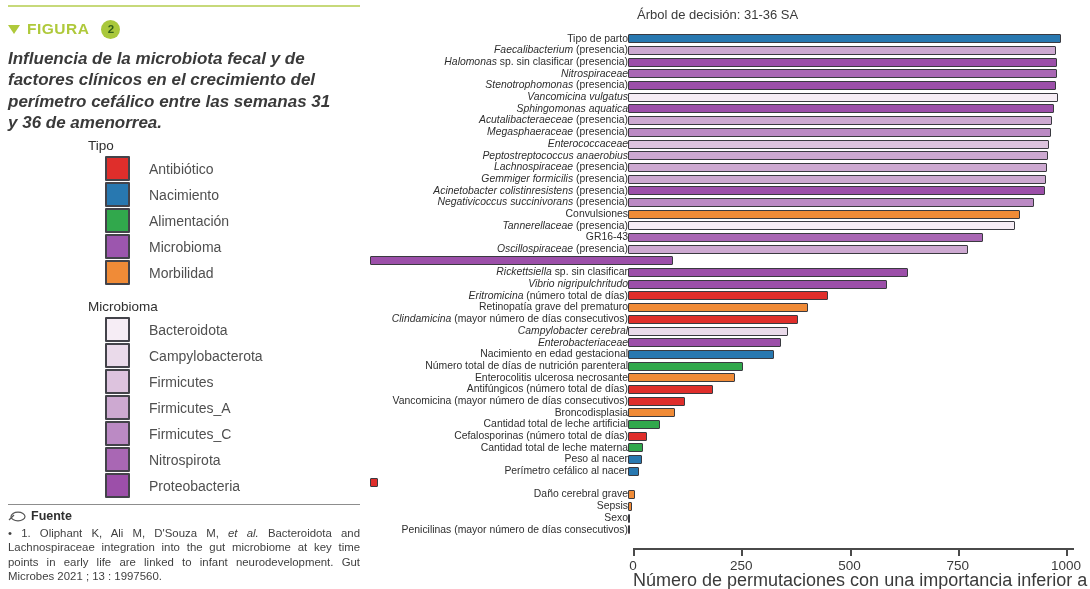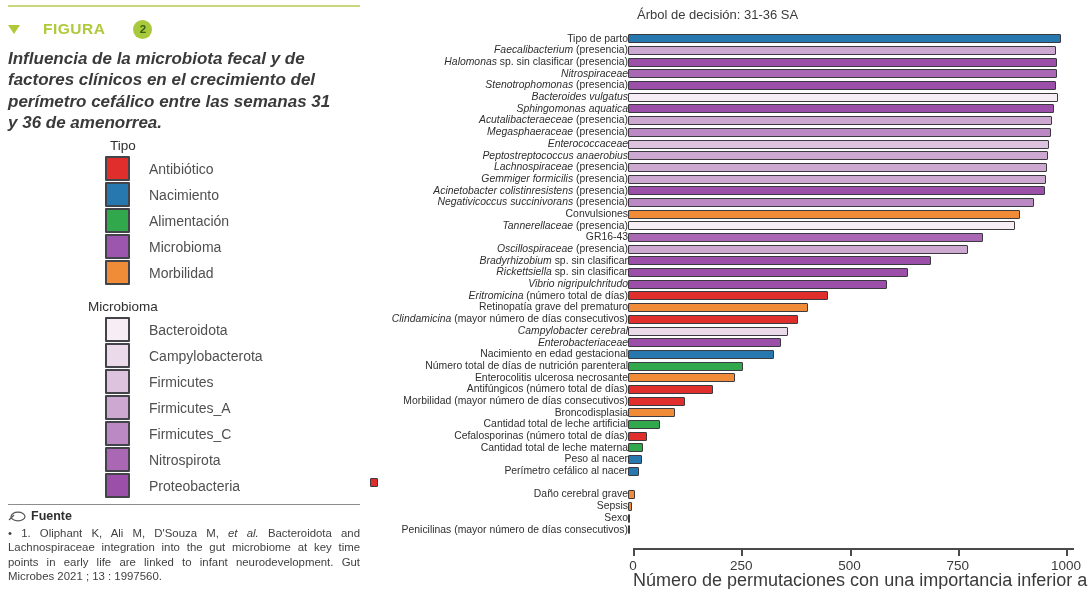--- a/index.html
+++ b/index.html
@@ -3,32 +3,32 @@
 <meta charset="utf-8">
 <style>
   * { margin:0; padding:0; box-sizing:border-box; }
   html,body { background:#ffffff; }
   body { font-family:"Liberation Sans", sans-serif; color:#3b3b3b; }
   .page { position:relative; width:1090px; height:589px; background:#fff; overflow:hidden; }
 
   
   .left-panel { position:absolute; left:8px; top:0; width:352px; }
   .top-rule { margin-top:5px; height:2px; background:#c7d97a; }
-  .figura-row { margin-top:12px; height:20px; display:flex; align-items:center;gap:16px; }
+  .figura-row { margin-top:12px; height:20px; display:flex; align-items:center; }
   .tri { width:0; height:0; border-left:6px solid transparent; border-right:6px solid transparent;
          border-top:9px solid #afc93b; margin-right:7px; }
   .kicker { color:#afc93b; font-weight:bold; font-size:15.5px; letter-spacing:0.5px; }
   .fig-badge { display:inline-block; width:19px; height:19px; border-radius:50%; background:#a9c83b;
                color:#34611a; font-size:11.5px; font-weight:bold; text-align:center; line-height:19px;
                margin-left:12px; }
   .fig-title { margin-top:9px; width:334px; font-size:17px; font-weight:bold; line-height:1.26; color:#3a3a3a;font-style:italic; }
 
   .legend-block { margin-left:80px; }
   .legend-heading { font-size:13.5px; color:#2f2f2f; }
-  .lh-tipo { margin-top:4px; margin-left:22px; }
+  .lh-tipo { margin-top:4px; margin-left:0; }
   .lh-micro { margin-top:13px; margin-left:0; }
   .legend-rows { margin-top:3px; margin-left:17px; }
   .legend-row { display:flex; align-items:center; height:26px; }
   .swatch { width:25px; height:25px; border:2px solid #43434a; border-radius:1px; flex:0 0 auto; }
   .legend-label { margin-left:19px; font-size:14px; color:#4f4f4f; }
 
   .fuente { position:absolute; left:8px; top:504px; width:352px; }
   .fuente-rule { height:1px; background:#8d8d8d; }
   .fuente-head { margin-top:4px; display:flex; align-items:center; }
   .fuente-head .txt { font-size:12.5px; font-weight:bold; color:#2f2f2f; margin-left:5px; }
@@ -157,21 +157,21 @@
         </div>
         <div class="crow">
           <span class="lbl"><i>Nitrospiraceae</i></span>
           <div class="bar" style="width: 428.67px; background: rgb(169, 103, 180);"></div>
         </div>
         <div class="crow">
           <span class="lbl"><i>Stenotrophomonas</i> (presencia)</span>
           <div class="bar" style="width: 428.237px; background: rgb(156, 79, 169);"></div>
         </div>
         <div class="crow">
-          <span class="lbl"><i>Bacteroides vulgatus</i></span>
+          <span class="lbl"><i>Vancomicina vulgatus</i></span>
           <div class="bar" style="width: 429.536px; background: rgb(246, 237, 245);"></div>
         </div>
         <div class="crow">
           <span class="lbl"><i>Sphingomonas aquatica</i></span>
           <div class="bar" style="width: 426.072px; background: rgb(156, 79, 169);"></div>
         </div>
         <div class="crow">
           <span class="lbl"><i>Acutalibacteraeceae</i> (presencia)</span>
           <div class="bar" style="width: 424.34px; background: rgb(205, 169, 209);"></div>
         </div>
@@ -213,21 +213,20 @@
         </div>
         <div class="crow">
           <span class="lbl">GR16-43</span>
           <div class="bar" style="width: 354.627px; background: rgb(169, 103, 180);"></div>
         </div>
         <div class="crow">
           <span class="lbl"><i>Oscillospiraceae</i> (presencia)</span>
           <div class="bar" style="width: 340.338px; background: rgb(205, 169, 209);"></div>
         </div>
         <div class="crow">
-          <span class="lbl"><i>Bradyrhizobium</i> sp. sin clasificar</span>
           <div class="bar" style="width: 303.1px; background: rgb(156, 79, 169);"></div>
         </div>
         <div class="crow">
           <span class="lbl"><i>Rickettsiella</i> sp. sin clasificar</span>
           <div class="bar" style="width: 280.151px; background: rgb(156, 79, 169);"></div>
         </div>
         <div class="crow">
           <span class="lbl"><i>Vibrio nigripulchritudo</i></span>
           <div class="bar" style="width: 258.501px; background: rgb(156, 79, 169);"></div>
         </div>
@@ -261,21 +260,21 @@
         </div>
         <div class="crow">
           <span class="lbl">Enterocolitis ulcerosa necrosante</span>
           <div class="bar" style="width: 107.384px; background: rgb(240, 139, 55);"></div>
         </div>
         <div class="crow">
           <span class="lbl">Antifúngicos (número total de días)</span>
           <div class="bar" style="width: 85.301px; background: rgb(223, 46, 43);"></div>
         </div>
         <div class="crow">
-          <span class="lbl">Morbilidad (mayor número de días consecutivos)</span>
+          <span class="lbl">Vancomicina (mayor número de días consecutivos)</span>
           <div class="bar" style="width: 57.156px; background: rgb(223, 46, 43);"></div>
         </div>
         <div class="crow">
           <span class="lbl">Broncodisplasia</span>
           <div class="bar" style="width: 46.764px; background: rgb(240, 139, 55);"></div>
         </div>
         <div class="crow">
           <span class="lbl">Cantidad total de leche artificial</span>
           <div class="bar" style="width: 32.475px; background: rgb(49, 168, 76);"></div>
         </div>

